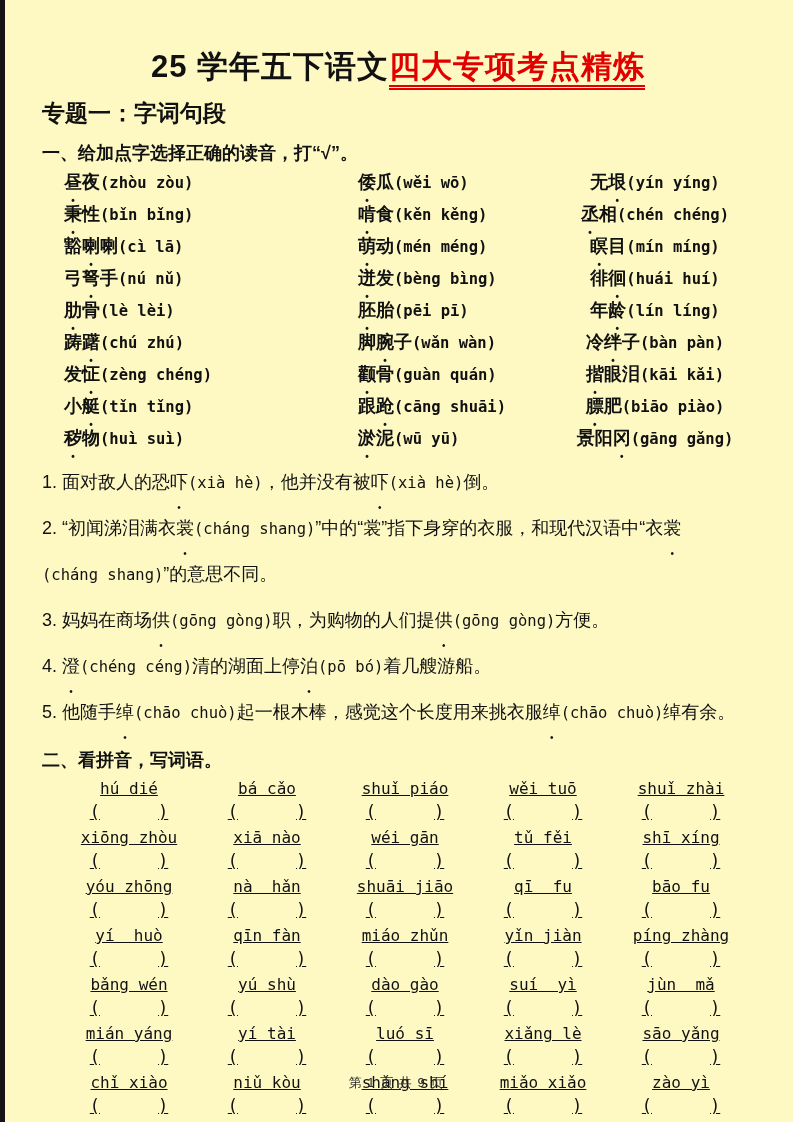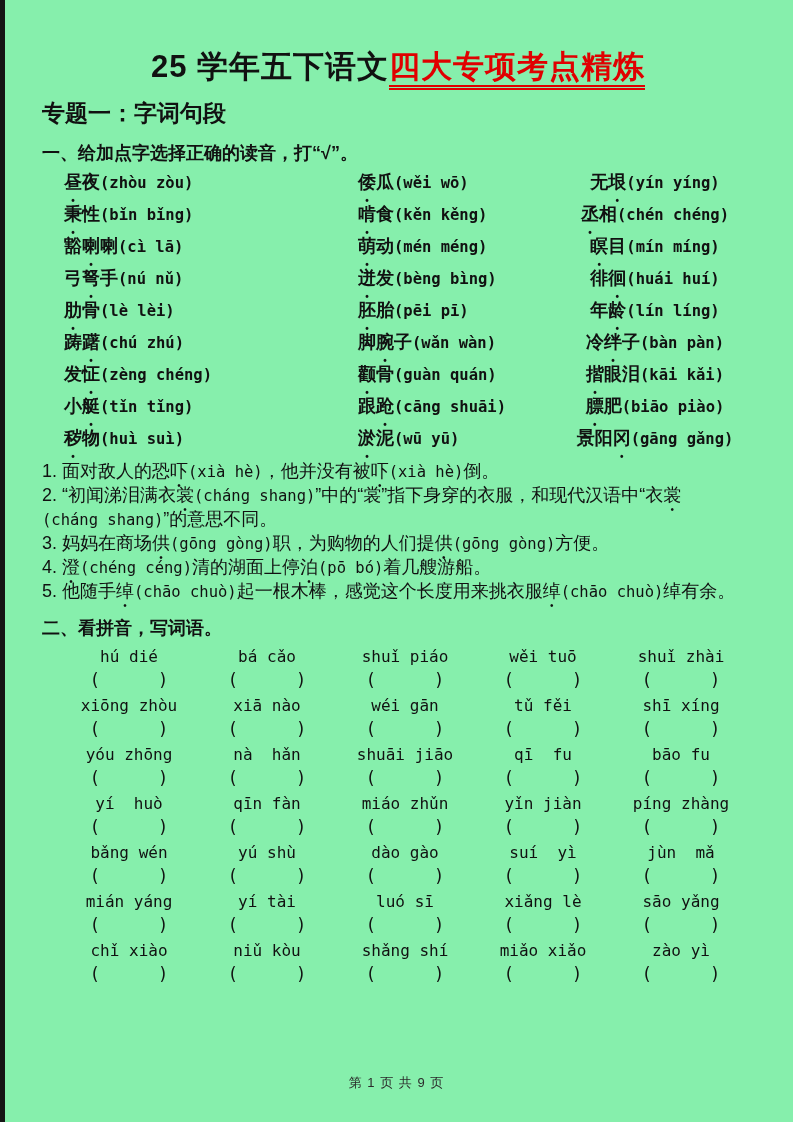--- a/index.html
+++ b/index.html
@@ -1,19 +1,19 @@
 <!DOCTYPE html>
 <html><head>
 <meta charset="utf-8">
 <style>
   html,body{margin:0;padding:0;background:#ffffff;}
   .page{
     position:relative;
     width:793px;height:1122px;
-    background:#86efac;
+    background:#fef9c3;
     font-family:"Liberation Sans",sans-serif;
     color:#111;
     overflow:hidden;
   }
   .scan-bar{
     position:absolute;left:0;top:0;width:5px;height:1122px;background:#151515;
   }
   .content{position:absolute;left:42px;top:0;width:712px;}
   
   .title{
@@ -55,28 +55,28 @@
   }
   .dt{position:relative;display:inline-block;}
   .dt::after{
     content:"•";
     position:absolute;left:50%;bottom:-8px;
     transform:translateX(-50%);
     font-size:10px;line-height:1;color:#111;
   }
   
   .sentences{margin-top:6px;font-size:18px;}
-  .sentence{line-height:23px;}
+  .sentence{line-height:45px;}
   
   .py-grid{margin-left:18px;width:690px;margin-top:2px;}
   .py-row{
     display:grid;
     grid-template-columns:repeat(5,138px);
   }
-  .py-cell{text-align:center;padding-top:3px;}
+  .py-cell{text-align:center;padding-top:3px;text-decoration:underline;}
   .pyw{
     font-family:"DejaVu Sans Mono",monospace;
     font-size:16px;line-height:22px;
     white-space:pre;
   }
   .bracket{
     font-family:"DejaVu Sans Mono",monospace;
     font-size:17px;line-height:24px;
     white-space:nowrap;
   }

